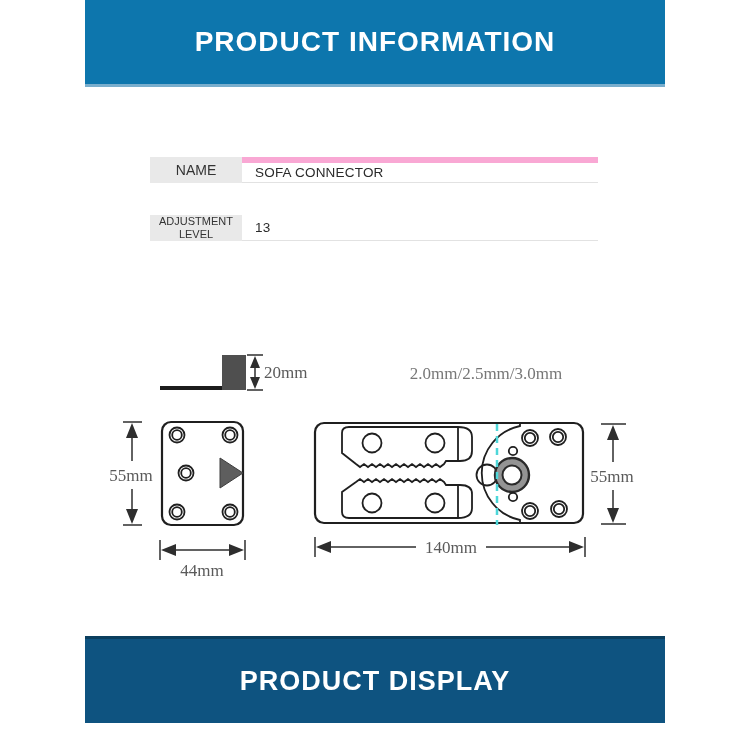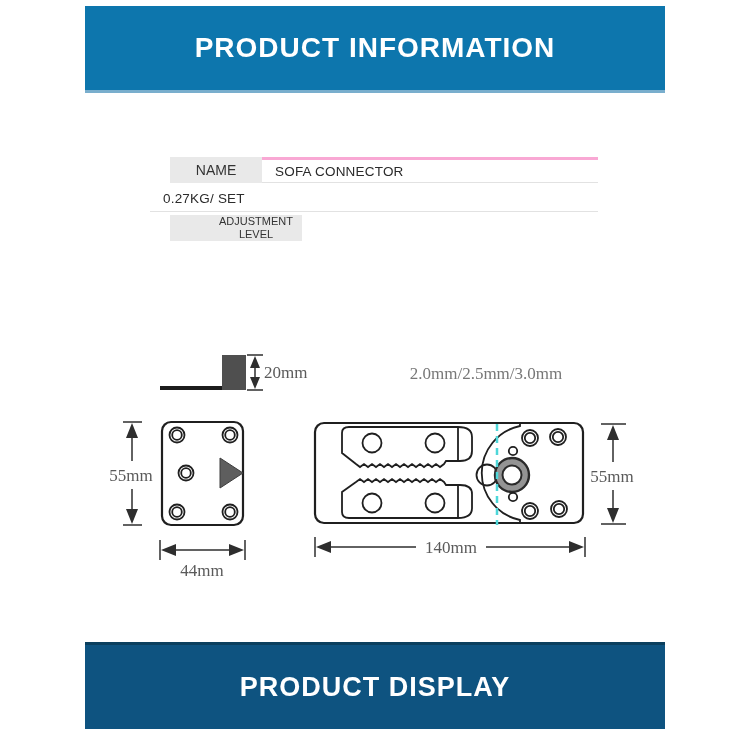--- a/index.html
+++ b/index.html
@@ -3,44 +3,44 @@
 <meta charset="utf-8">
 <style>
   html,body { margin:0; padding:0; background:#ffffff; }
   .page {
     position:relative; width:750px; height:750px; background:#ffffff;
     font-family:"Liberation Sans", sans-serif; overflow:hidden;
   }
   .banner {
     position:absolute; left:85px; width:580px;
     display:flex; align-items:center; justify-content:center;
-    color:#ffffff; font-weight:bold; letter-spacing:1px;margin-top:6px;
+    color:#ffffff; font-weight:bold; letter-spacing:1px;
   }
   .banner-top {
     top:0; height:84px; background:#0d76ad;
     border-bottom:3px solid #79aecd; font-size:28px;
   }
   .banner-bottom {
     top:636px; height:84px; background:#0e5380;
     border-top:3px solid #0b3f5e; font-size:27px;text-align:right;
   }
   .spec-table { position:absolute; left:150px; top:157px; width:448px; }
   .spec-row { display:flex; align-items:stretch; margin-bottom:3px; min-height:26px; }
   .spec-label {
     width:92px; background:#e9e9e9; color:#333333;
     display:flex; align-items:center; justify-content:center;
-    text-align:center; font-size:14px;margin-left:20px;
+    text-align:center; font-size:14px;
   }
-  .spec-row.small .spec-label { font-size:11px; line-height:1.2;padding-left:40px; }
+  .spec-row.small .spec-label { font-size:11px; line-height:1.2; }
   .spec-value {
     flex:1; display:flex; align-items:center;
     padding-left:13px; border-bottom:1px solid #e2e2e2;
     font-size:13.5px; color:#2b2b2b; letter-spacing:0.2px;
   }
-  .spec-row:first-child .spec-value { border-top:3px solid #f9a8d4; }
+  .spec-row:first-child .spec-value { border-top:6px solid #f9a8d4; }
   .drawing { position:absolute; left:0; top:340px; width:750px; height:260px; }
   .dim-text {
     font-family:"Liberation Serif", serif; font-size:17px; fill:#5a5a5a;
   }
   .thickness-text {
     font-family:"Liberation Serif", serif; font-size:17px; fill:#777777;
   }
   .outline { fill:#ffffff; stroke:#1f1f1f; stroke-width:2.2; }
   .thin-outline { fill:none; stroke:#1f1f1f; stroke-width:1.8; }
   .dim-line { stroke:#2e2e2e; stroke-width:1.5; fill:none; }
@@ -54,24 +54,24 @@
   <div class="banner banner-top">
     <span>PRODUCT INFORMATION</span>
   </div>
 
   <div class="spec-table">
     <div class="spec-row">
       <div class="spec-label">NAME</div>
       <div class="spec-value">SOFA CONNECTOR</div>
     </div>
     <div class="spec-row">
-      <div class="spec-value">0.27KG/ SET</div>
     </div>
     <div class="spec-row small">
       <div class="spec-label">ADJUSTMENT LEVEL</div>
+      <div class="spec-value">13</div>
     </div>
   </div>
 
   <svg class="drawing" viewBox="0 0 750 260" xmlns="http://www.w3.org/2000/svg">
 
     <g>
       <rect x="160" y="46" width="64" height="4" fill="#1c1c1c"></rect>
       <rect x="222" y="15" width="24" height="35" fill="#4f4f4f"></rect>
     </g>
 

